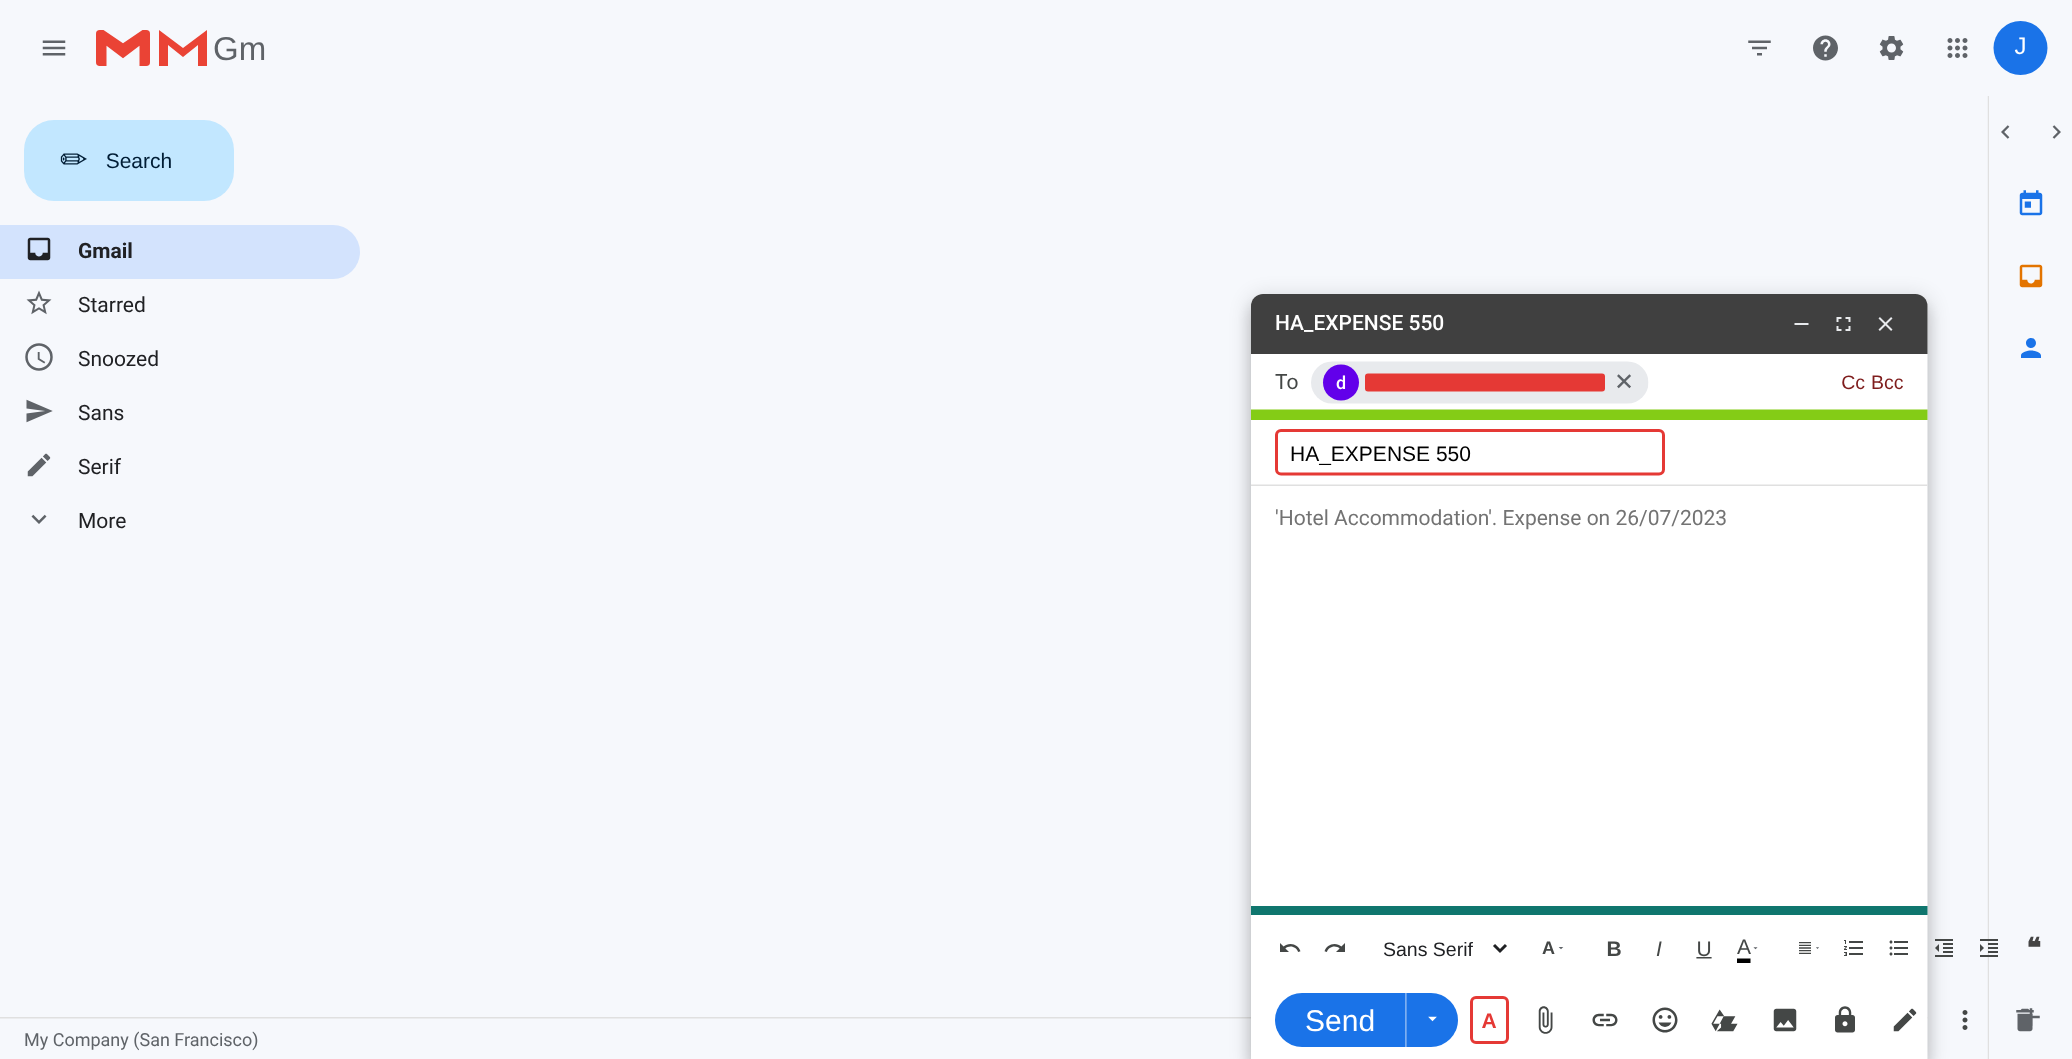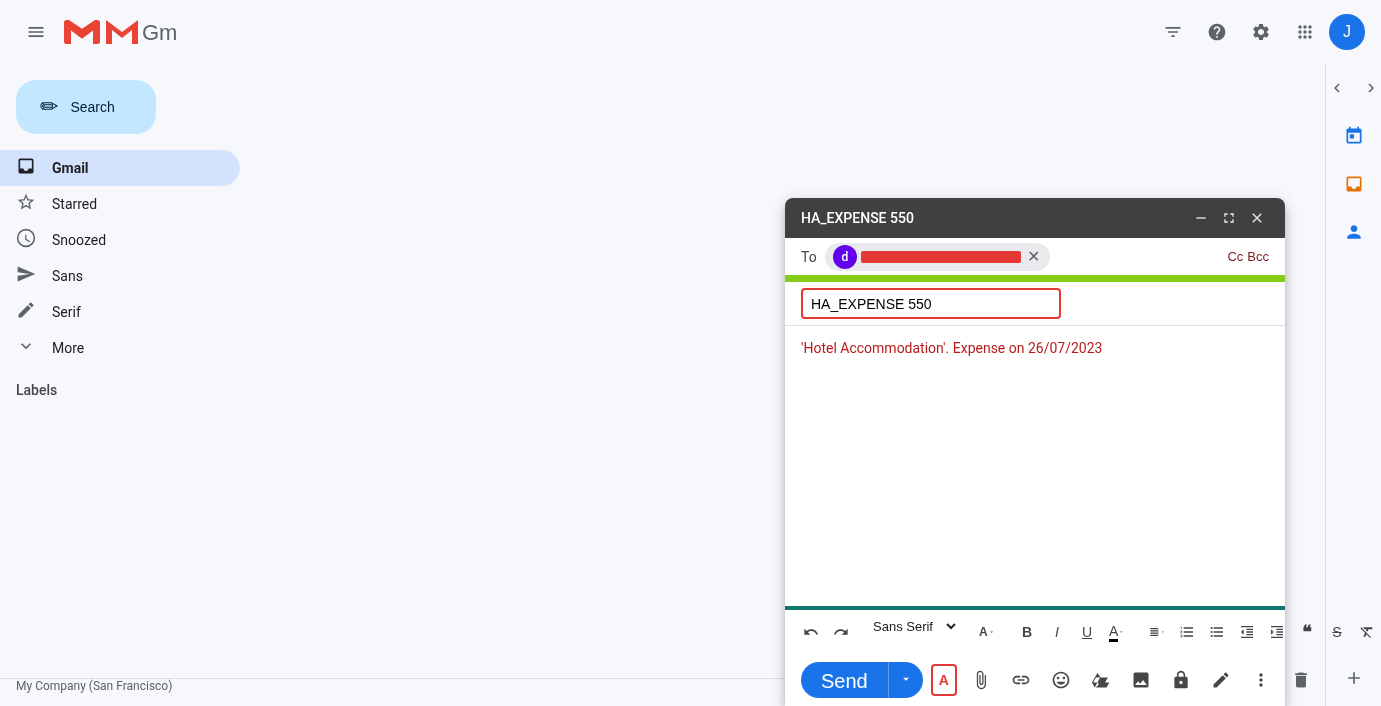--- a/index.html
+++ b/index.html
@@ -138,21 +138,21 @@
       display: flex; align-items: center; justify-content: center;
       font-size: 18px;
       color: #5f6368;
     }
 
     
     .compose-overlay {
       position: fixed;
       bottom: 0;
       right: 96px;
-      width: 500px;
+      width: 451px;
       background: white;
       border-radius: 8px 8px 0 0;
       box-shadow: 0 8px 10px 1px rgba(0,0,0,.14),0 3px 14px 2px rgba(0,0,0,.12),0 5px 5px -3px rgba(0,0,0,.2);
       display: flex;
       flex-direction: column;
       z-index: 100;
       max-height: 640px;
     }
     .compose-header {
       background: #404040;
@@ -252,32 +252,32 @@
       border: none; outline: none;
       font-size: 14px;
       width: 240px;
     }
 
     
     .compose-body {
       flex: 1;
       padding: 12px 16px;
       font-size: 14px;
-      color: #b91c1c;
+      color: #737373;
       line-height: 1.5;
       min-height: 280px;
       cursor: text;
     }
 
     
     .compose-toolbar {
       display: flex;
-      align-items: flex-start;
+      align-items: center;
       padding: 8px 12px;
-      border-top: 4px solid #0f766e;
+      border-top: 6px solid #0f766e;
       gap: 2px;
       flex-wrap: nowrap;
     }
     .toolbar-btn {
       background: transparent; border: none;
       cursor: pointer;
       padding: 6px;
       border-radius: 4px;
       font-size: 14px;
       color: #444746;
@@ -345,20 +345,21 @@
     
     .bottom-bar {
       position: fixed;
       bottom: 0;
       left: 0;
       right: 96px;
       height: 28px;
       background: #f6f8fc;
       border-top: 1px solid #e0e0e0;
       display: flex;
+      align-items: center;
       padding: 0 16px;
       font-size: 12px;
       color: #5f6368;
     }
 
     
     .m-logo {
       display: inline-block;
       width: 36px;
       height: 28px;
@@ -468,21 +469,20 @@
 
     <div class="nav-item">
       <span class="nav-icon">
         <svg width="20" height="20" viewBox="0 0 24 24" fill="#5f6368">
             <path d="M16.59 8.59L12 13.17 7.41 8.59 6 10l6 6 6-6z"></path>
           </svg>
       </span>
       <span class="nav-label">More</span>
     </div>
 
-    <div class="labels-header">Labels</div>
   </div>
 
   <div style="flex:1; background: #f6f8fc; position: relative;">
     
   </div>
 
   <div style="width:56px; background:#f6f8fc; border-left: 1px solid #e0e0e0; display:flex; flex-direction:column; align-items:center; padding:8px 0; gap:8px;">
     <div style="display:flex; gap:2px; margin-bottom: 4px;">
       <button class="nav-arrow-btn">
         <svg width="18" height="18" viewBox="0 0 24 24" fill="#5f6368">

